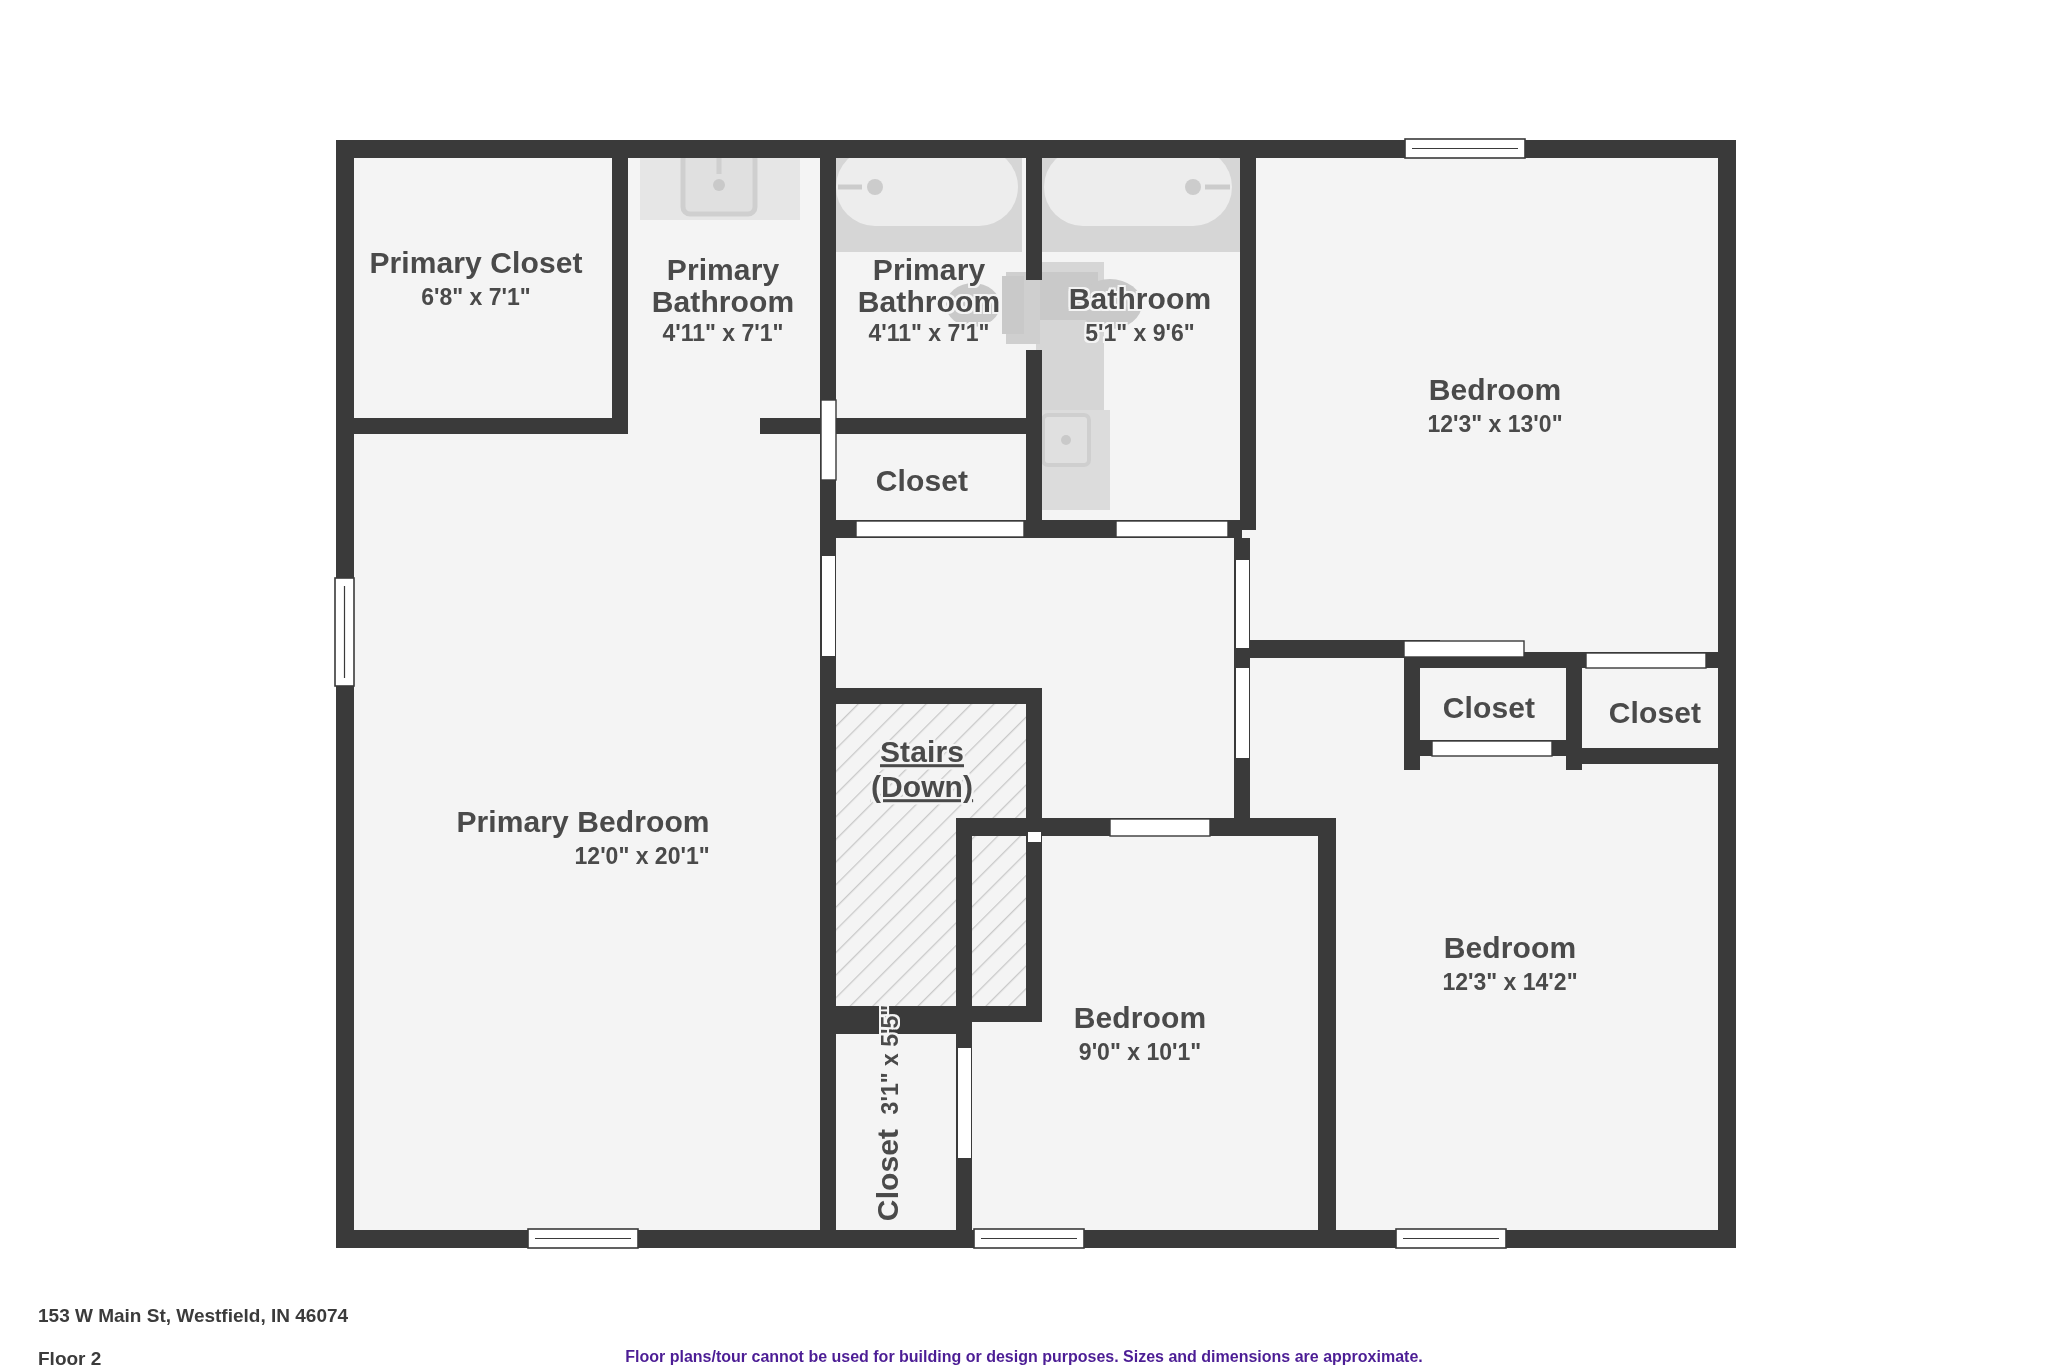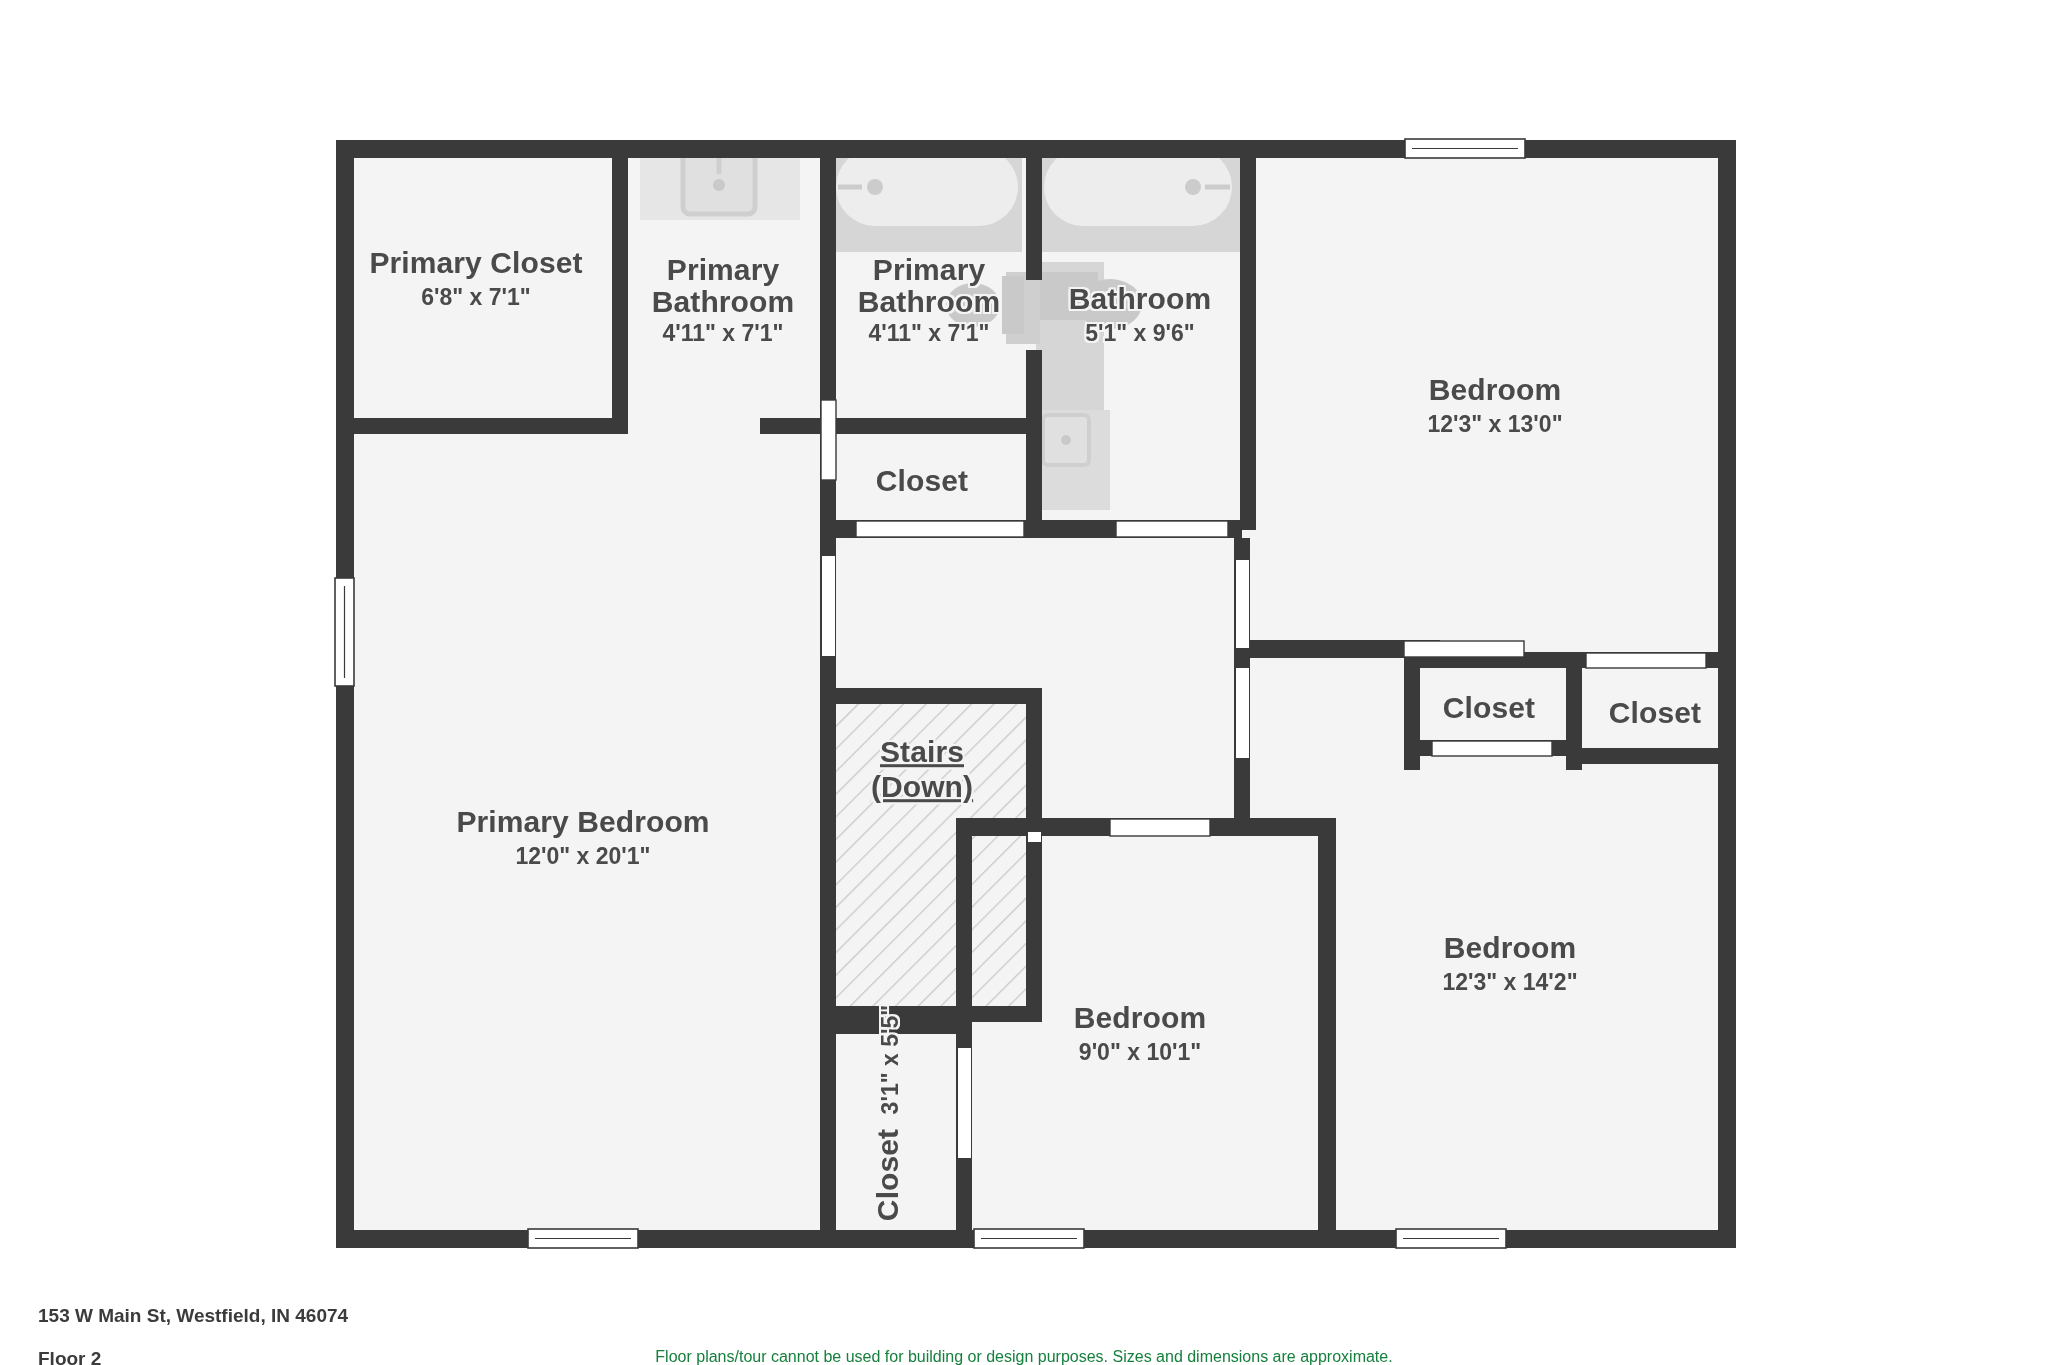--- a/index.html
+++ b/index.html
@@ -78,22 +78,22 @@
     font-size: 19px;
     font-weight: 700;
     color: #3b3b3b;
   }
   .footer-disclaimer {
     position: absolute;
     left: 50%;
     transform: translateX(-50%);
     top: 1348px;
     font-size: 16px;
-    font-weight: 400;
-    color: #15803d;
+    font-weight: 700;
+    color: #4c1d95;
     white-space: nowrap;
   }
 </style>
 </head>
 <body>
 
 <div id="floorplan">
 
   <svg width="2048" height="1365" viewBox="0 0 2048 1365" xmlns="http://www.w3.org/2000/svg">
 
@@ -287,21 +287,21 @@
 
   <div class="room-label centered" style="left:1495px; top:405px;">
     <span class="rl-name">Bedroom</span>
     <span class="rl-dim">12'3" x 13'0"</span>
   </div>
 
   <div class="room-label centered" style="left:922px; top:481px;">
     <span class="rl-name">Closet</span>
   </div>
 
-  <div class="room-label centered" style="left:583px; top:837px;">
+  <div class="room-label centered" style="left:583px; top:837px;text-align:right;">
     <span class="rl-name">Primary Bedroom</span>
     <span class="rl-dim">12'0" x 20'1"</span>
   </div>
 
   <div class="room-label centered" style="left:922px; top:770px;text-decoration:underline;">
     <span class="rl-name">Stairs</span>
     <span class="rl-name">(Down)</span>
   </div>
 
   <div class="room-label centered" style="left:1489px; top:708px;">

